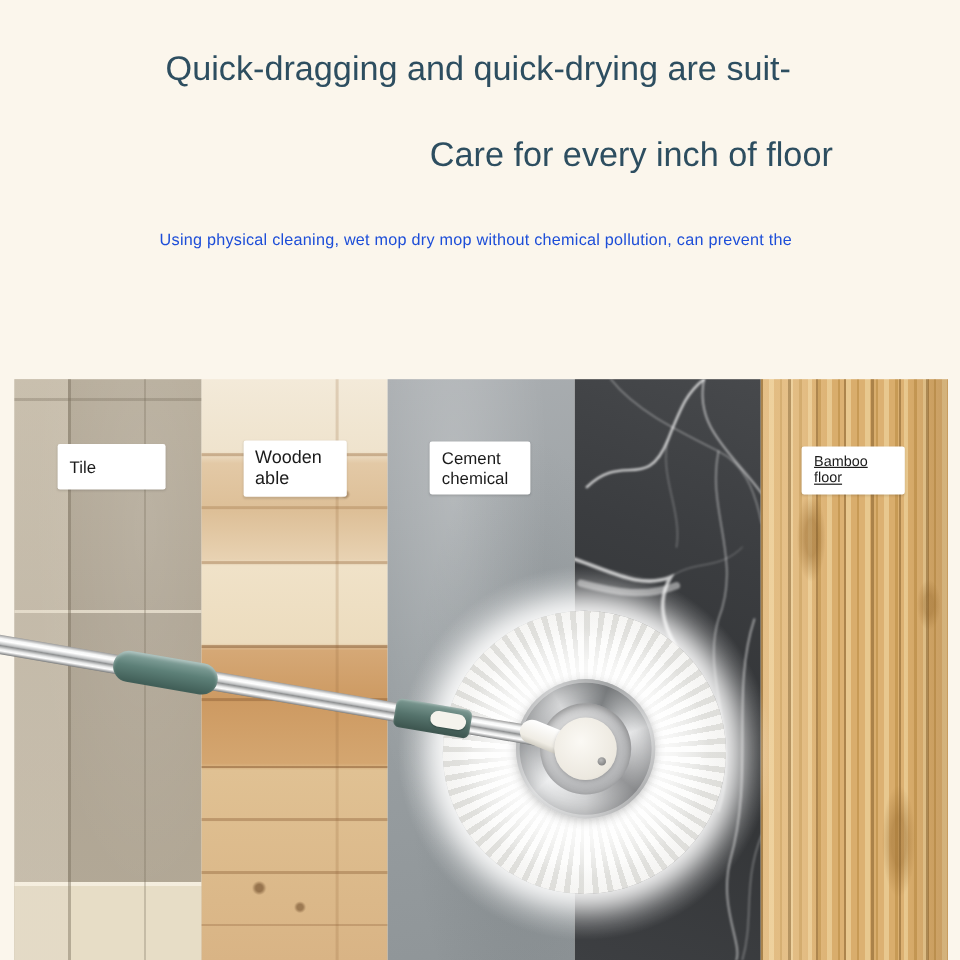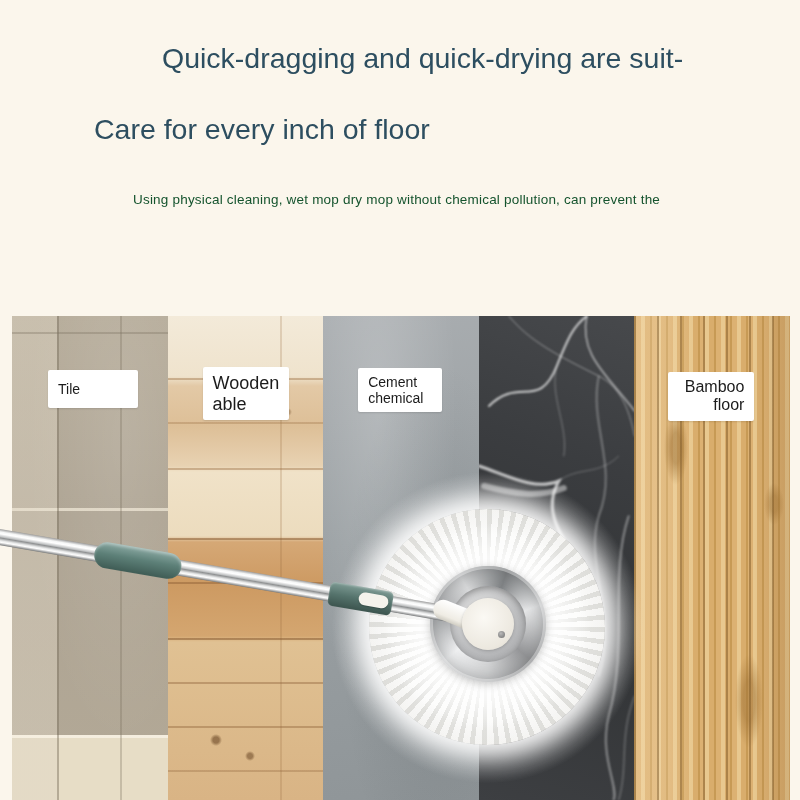--- a/index.html
+++ b/index.html
@@ -3,30 +3,30 @@
 <meta charset="utf-8">
 <style>
   html,body{margin:0;padding:0;}
   #stage{
     position:relative;width:800px;height:800px;overflow:hidden;
     background:#fbf6ec;
     font-family:"Liberation Sans","DejaVu Sans",sans-serif;
   }
   
   .title{
-    position:absolute;left:162px;top:42px;width:560px;
+    position:absolute;left:138px;top:42px;width:560px;
     font-size:28.5px;line-height:32px;color:#2d4e60;font-weight:400;
   }
   .subtitle{
-    position:absolute;left:94px;top:113px;width:600px;text-align:left;
+    position:absolute;left:94px;top:113px;width:600px;text-align:right;
     font-size:28.5px;color:#2d4e60;font-weight:400;
   }
   .desc{
     position:absolute;left:133px;top:192px;width:540px;
-    font-size:13.5px;color:#14532d;letter-spacing:.2px;
+    font-size:13.5px;color:#1d4ed8;letter-spacing:.2px;
   }
   .desc div{height:37px;}
   
   .floor-strip{
     position:absolute;left:12px;top:316px;width:778px;height:484px;
     display:flex;
   }
   .panel{position:relative;width:20%;height:100%;}
   
   .panel-tile{
@@ -71,24 +71,24 @@
       repeating-linear-gradient(90deg,#c79a55 0 2px,#dcb172 2px 7px,#e8c88f 7px 11px,#d9ad6c 11px 16px);
   }
   
   .floor-label{
     position:absolute;background:#ffffff;color:#1b1b1b;
     border-radius:2px;padding:6px 10px;line-height:1.15;z-index:3;
     box-shadow:0 1px 2px rgba(0,0,0,.12);
   }
   .floor-label span{display:block;}
   .panel-tile   .floor-label{left:36px;top:54px;width:70px;height:26px;font-size:14px;line-height:26px;}
-  .panel-wood   .floor-label{left:35px;top:51px;width:66px;font-size:18px;}
+  .panel-wood   .floor-label{left:35px;top:51px;width:66px;font-size:15px;}
   .panel-cement .floor-label{left:35px;top:52px;width:64px;font-size:14px;}
   .panel-stone  .floor-label{left:34px;top:53px;width:66px;font-size:16px;}
-  .panel-bamboo .floor-label{left:34px;top:56px;width:66px;font-size:16px;text-align:right;}
+  .panel-bamboo .floor-label{left:34px;top:56px;width:66px;font-size:12px;text-align:left;text-decoration:underline;}
   
   .mop-glow{
     position:absolute;left:330px;top:470px;width:315px;height:315px;border-radius:50%;z-index:4;
     background:radial-gradient(circle, rgba(255,255,255,.95) 0%, rgba(255,255,255,.72) 45%, rgba(255,255,255,0) 70%);
   }
   .mop-pad{
     position:absolute;left:369px;top:509px;width:236px;height:236px;border-radius:50%;z-index:5;
     background:
       radial-gradient(circle, #ffffff 0 28%, rgba(255,255,255,.65) 45%, rgba(255,255,255,0) 62%),
       repeating-conic-gradient(from 0deg at 50% 50%, rgba(186,186,180,.38) 0deg 2.5deg, rgba(255,255,255,.05) 2.5deg 6deg),

